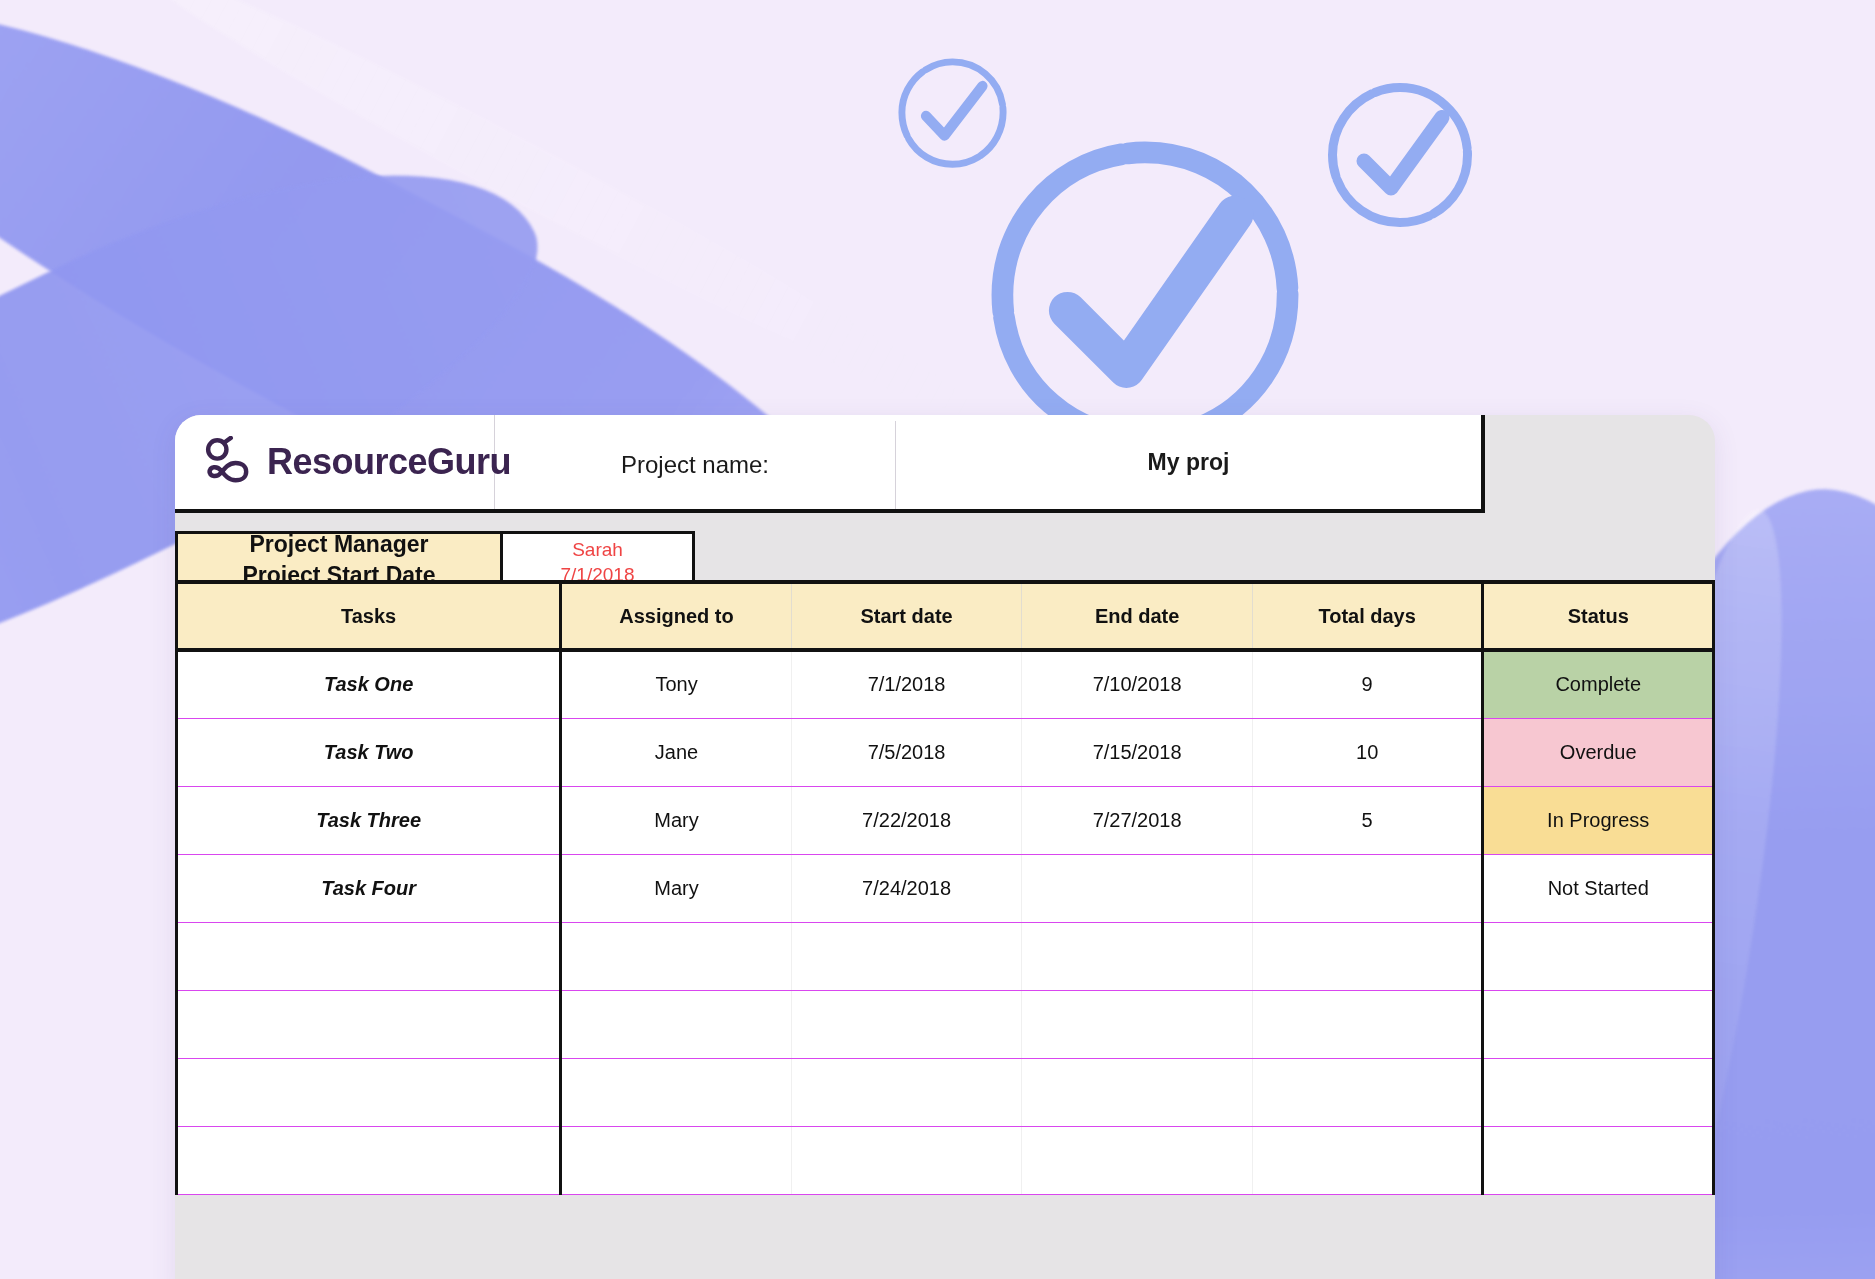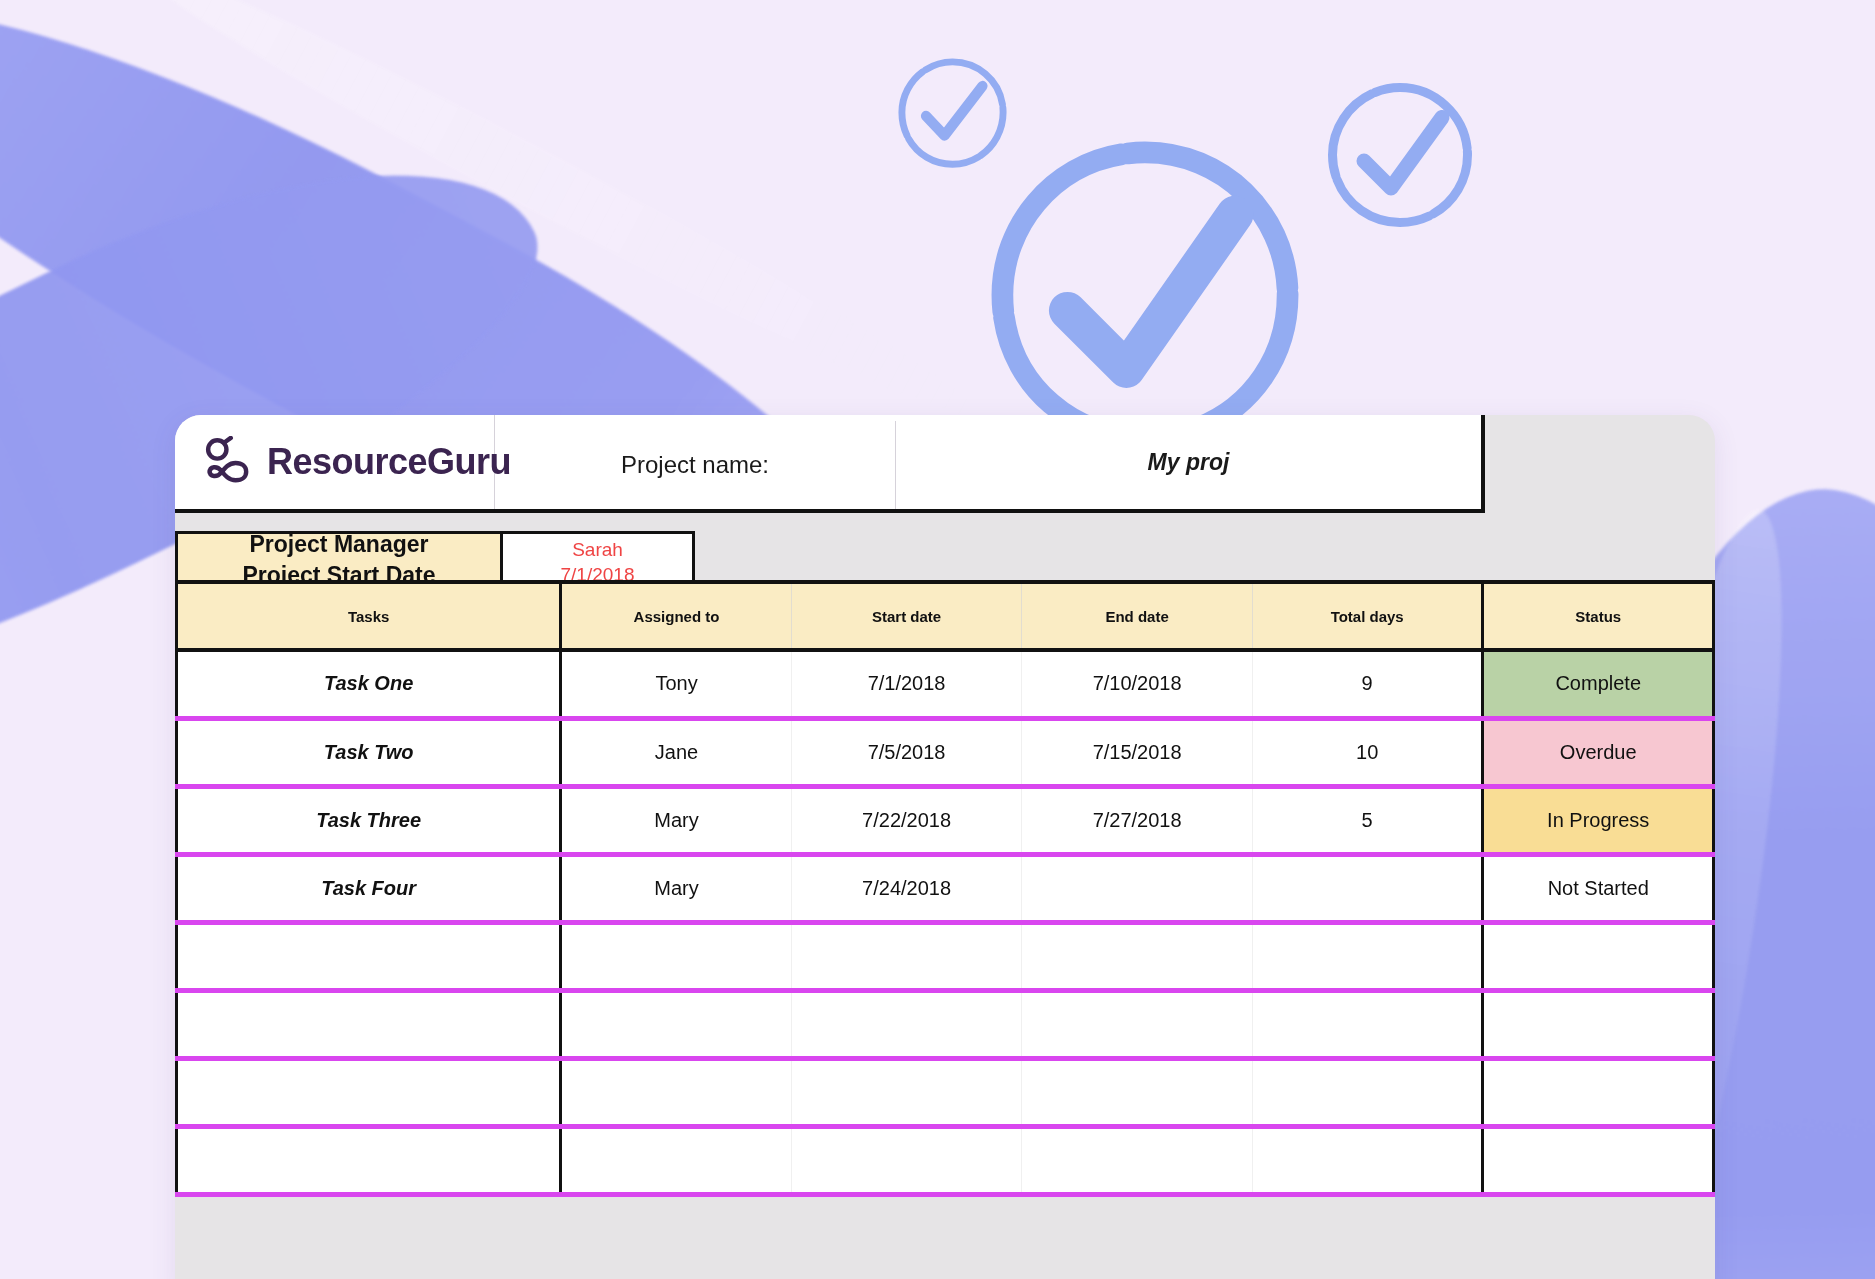--- a/index.html
+++ b/index.html
@@ -83,21 +83,21 @@
     white-space:nowrap;
   }
   .band-label{
     width:400px;flex:none;
     border-right:1px solid #D6D2DA;
     display:flex;align-items:center;justify-content:center;
     font-size:24px;color:#1a1a1a;margin-top:6px;
   }
   .band-value{
     flex:1;display:flex;align-items:center;justify-content:center;
-    font-size:23px;font-style:italic;font-weight:bold;color:#1a1a1a;
+    font-size:23px;font-weight:bold;color:#1a1a1a;
     position:relative;overflow:hidden;
   }
 
   
   .meta{
     position:absolute;left:0;top:116px;width:520px;height:88px;
     display:flex;border:3px solid #111;box-sizing:border-box;background:#fff;
   }
   .meta-keys{
     width:325px;flex:none;background:#FAECC4;
@@ -125,33 +125,33 @@
   }
   .tbl col.c-task{width:325px;}
   .tbl col.c-asg{width:195px;}
   .tbl col.c-sd{width:195px;}
   .tbl col.c-ed{width:195px;}
   .tbl col.c-td{width:195px;}
   .tbl col.c-st{width:195px;}
 
   .tbl th{
     height:68px;background:#FAECC4;
-    font-size:15px;font-weight:bold;color:#111;text-align:center;
+    font-size:20px;font-weight:bold;color:#111;text-align:center;
     border-top:4px solid #111;border-bottom:4px solid #111;
     border-left:1px solid #E2DDD0;border-right:1px solid #E2DDD0;
     box-sizing:border-box;
   }
   .tbl th:first-child{border-left:3px solid #111;}
   .tbl th:last-child{border-right:3px solid #111;}
   .tbl th.sep-l{border-left:3px solid #111;}
 
   .tbl td{
     height:68px;background:#fff;
     font-size:20px;color:#111;text-align:center;
-    border-bottom:5px solid #d946ef;
+    border-bottom:1px solid #d946ef;
     border-left:1px solid #F0F0F0;border-right:1px solid #F0F0F0;
     box-sizing:border-box;
   }
   .tbl td:first-child{border-left:3px solid #111;}
   .tbl td:last-child{border-right:3px solid #111;}
   .tbl td.sep-l{border-left:3px solid #111;}
   .tbl td.task-cell{font-weight:bold;font-style:italic;}
   .tbl td.status-cell{font-size:20px;}
 
   .st-complete{background:#B9D2A6 !important;color:#111;}

